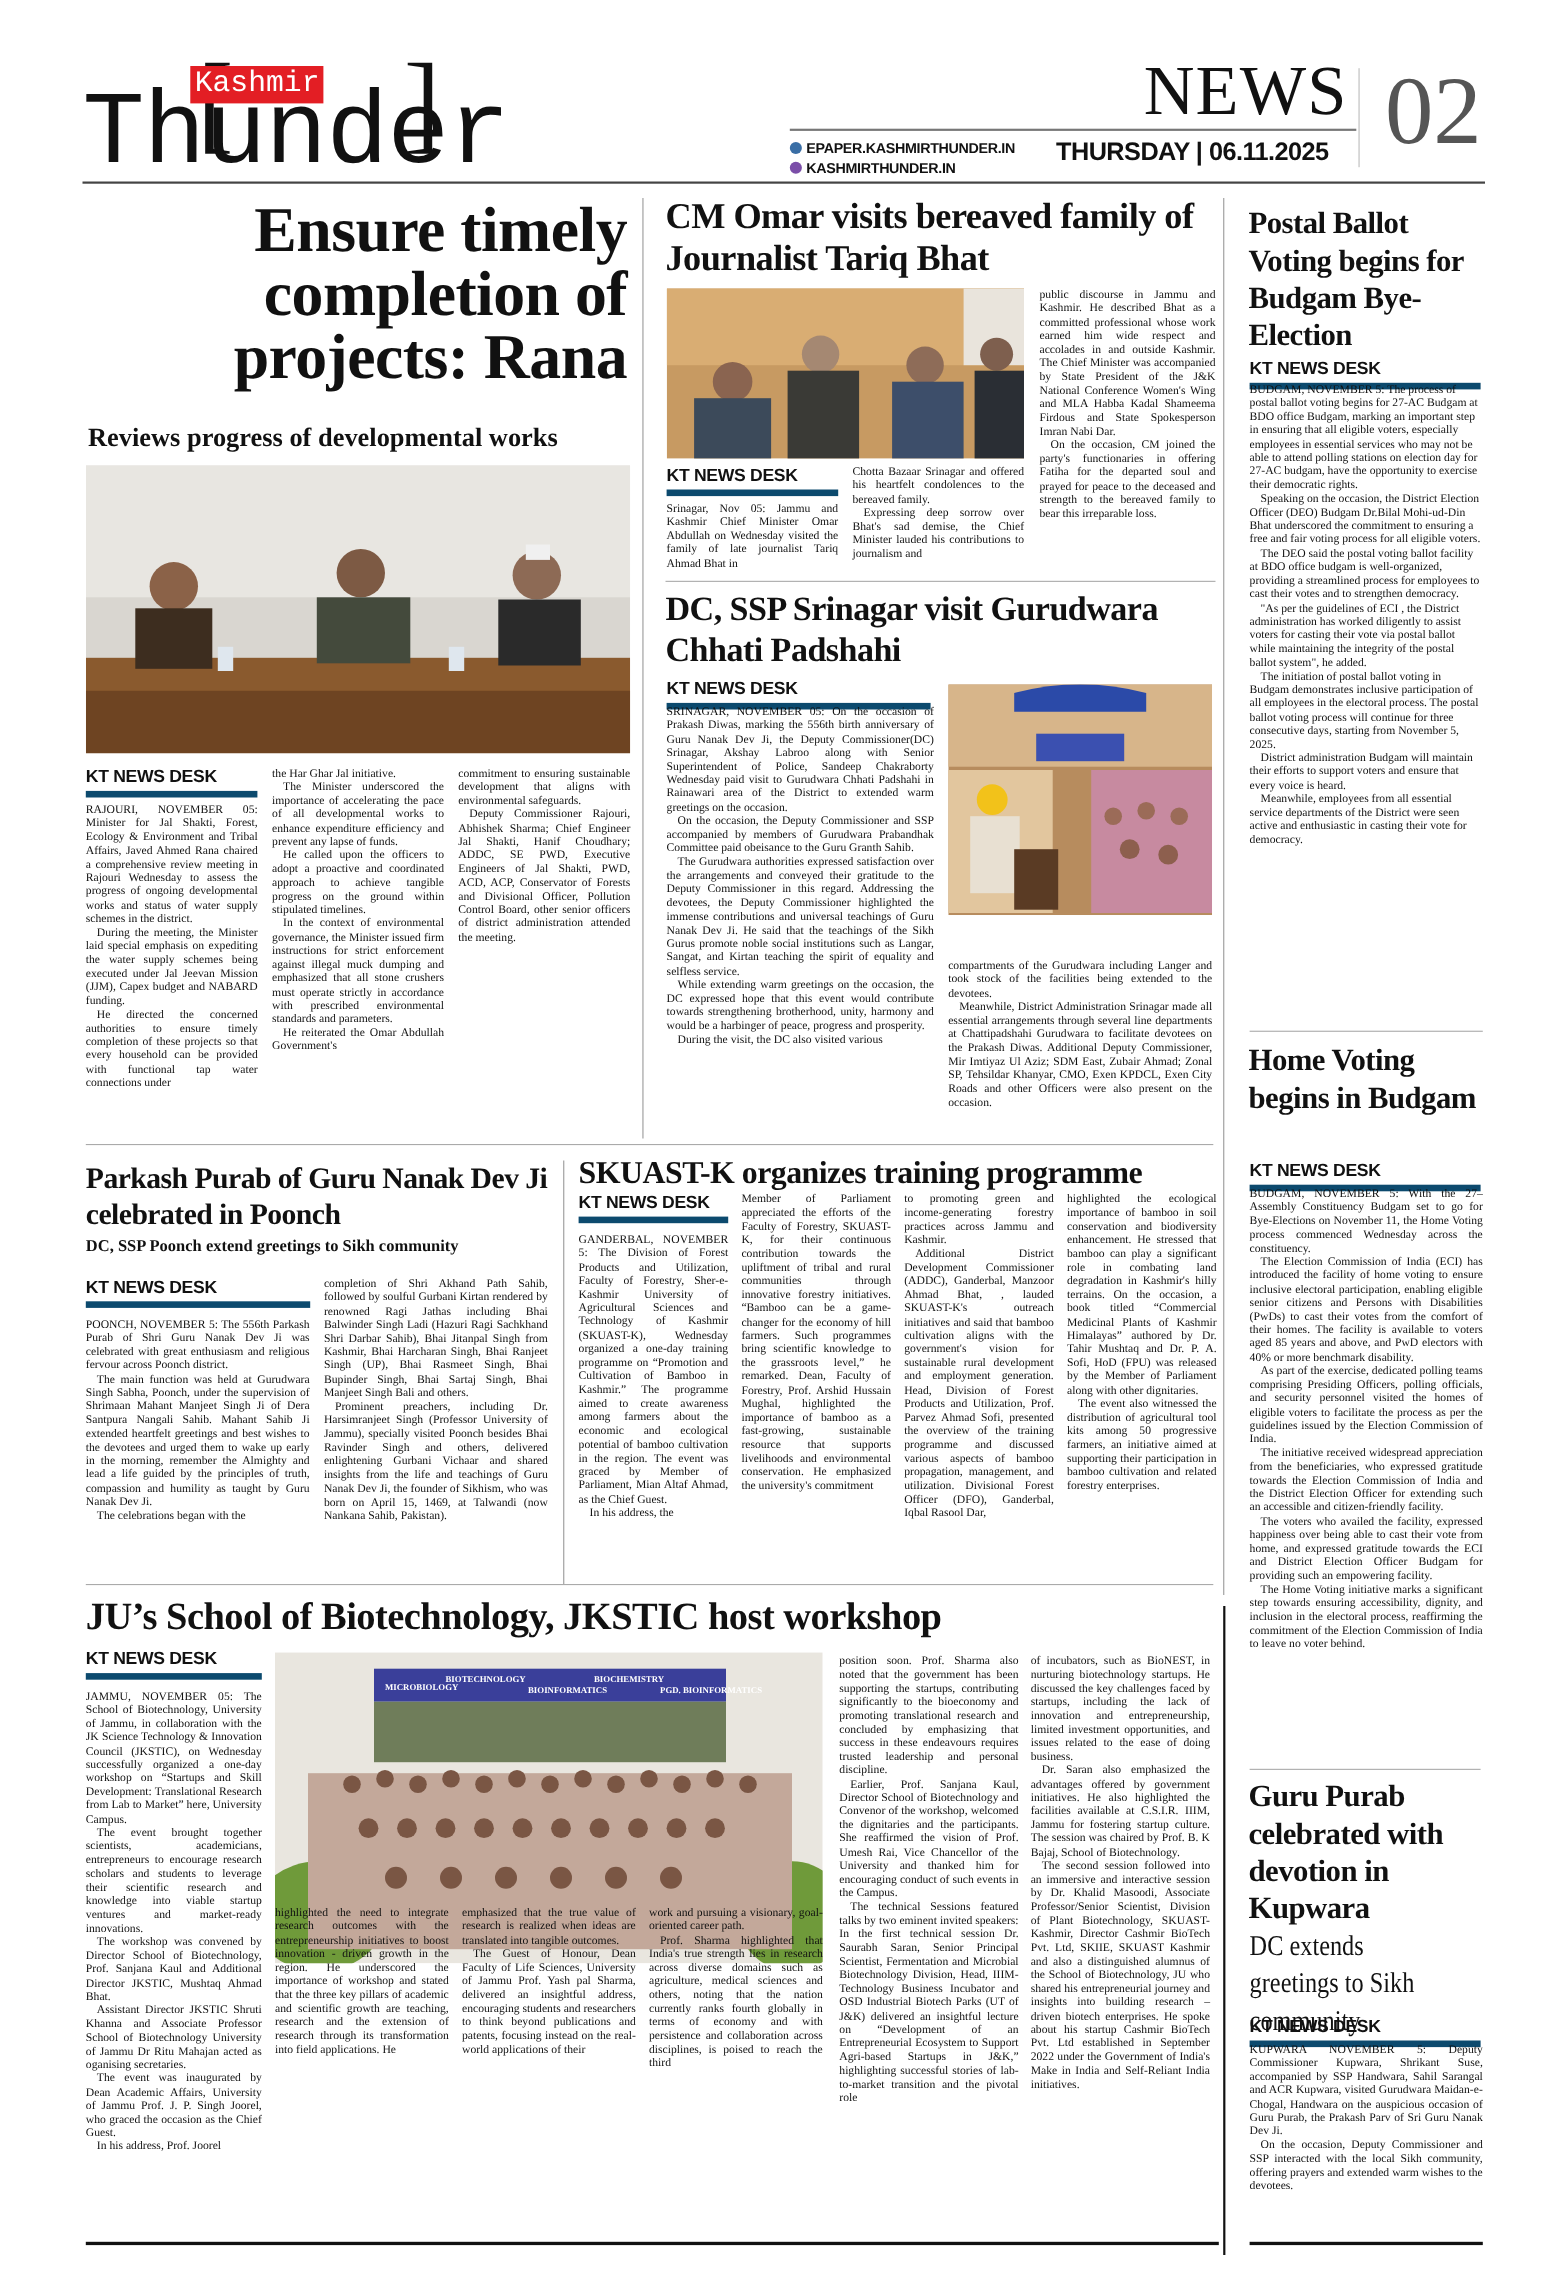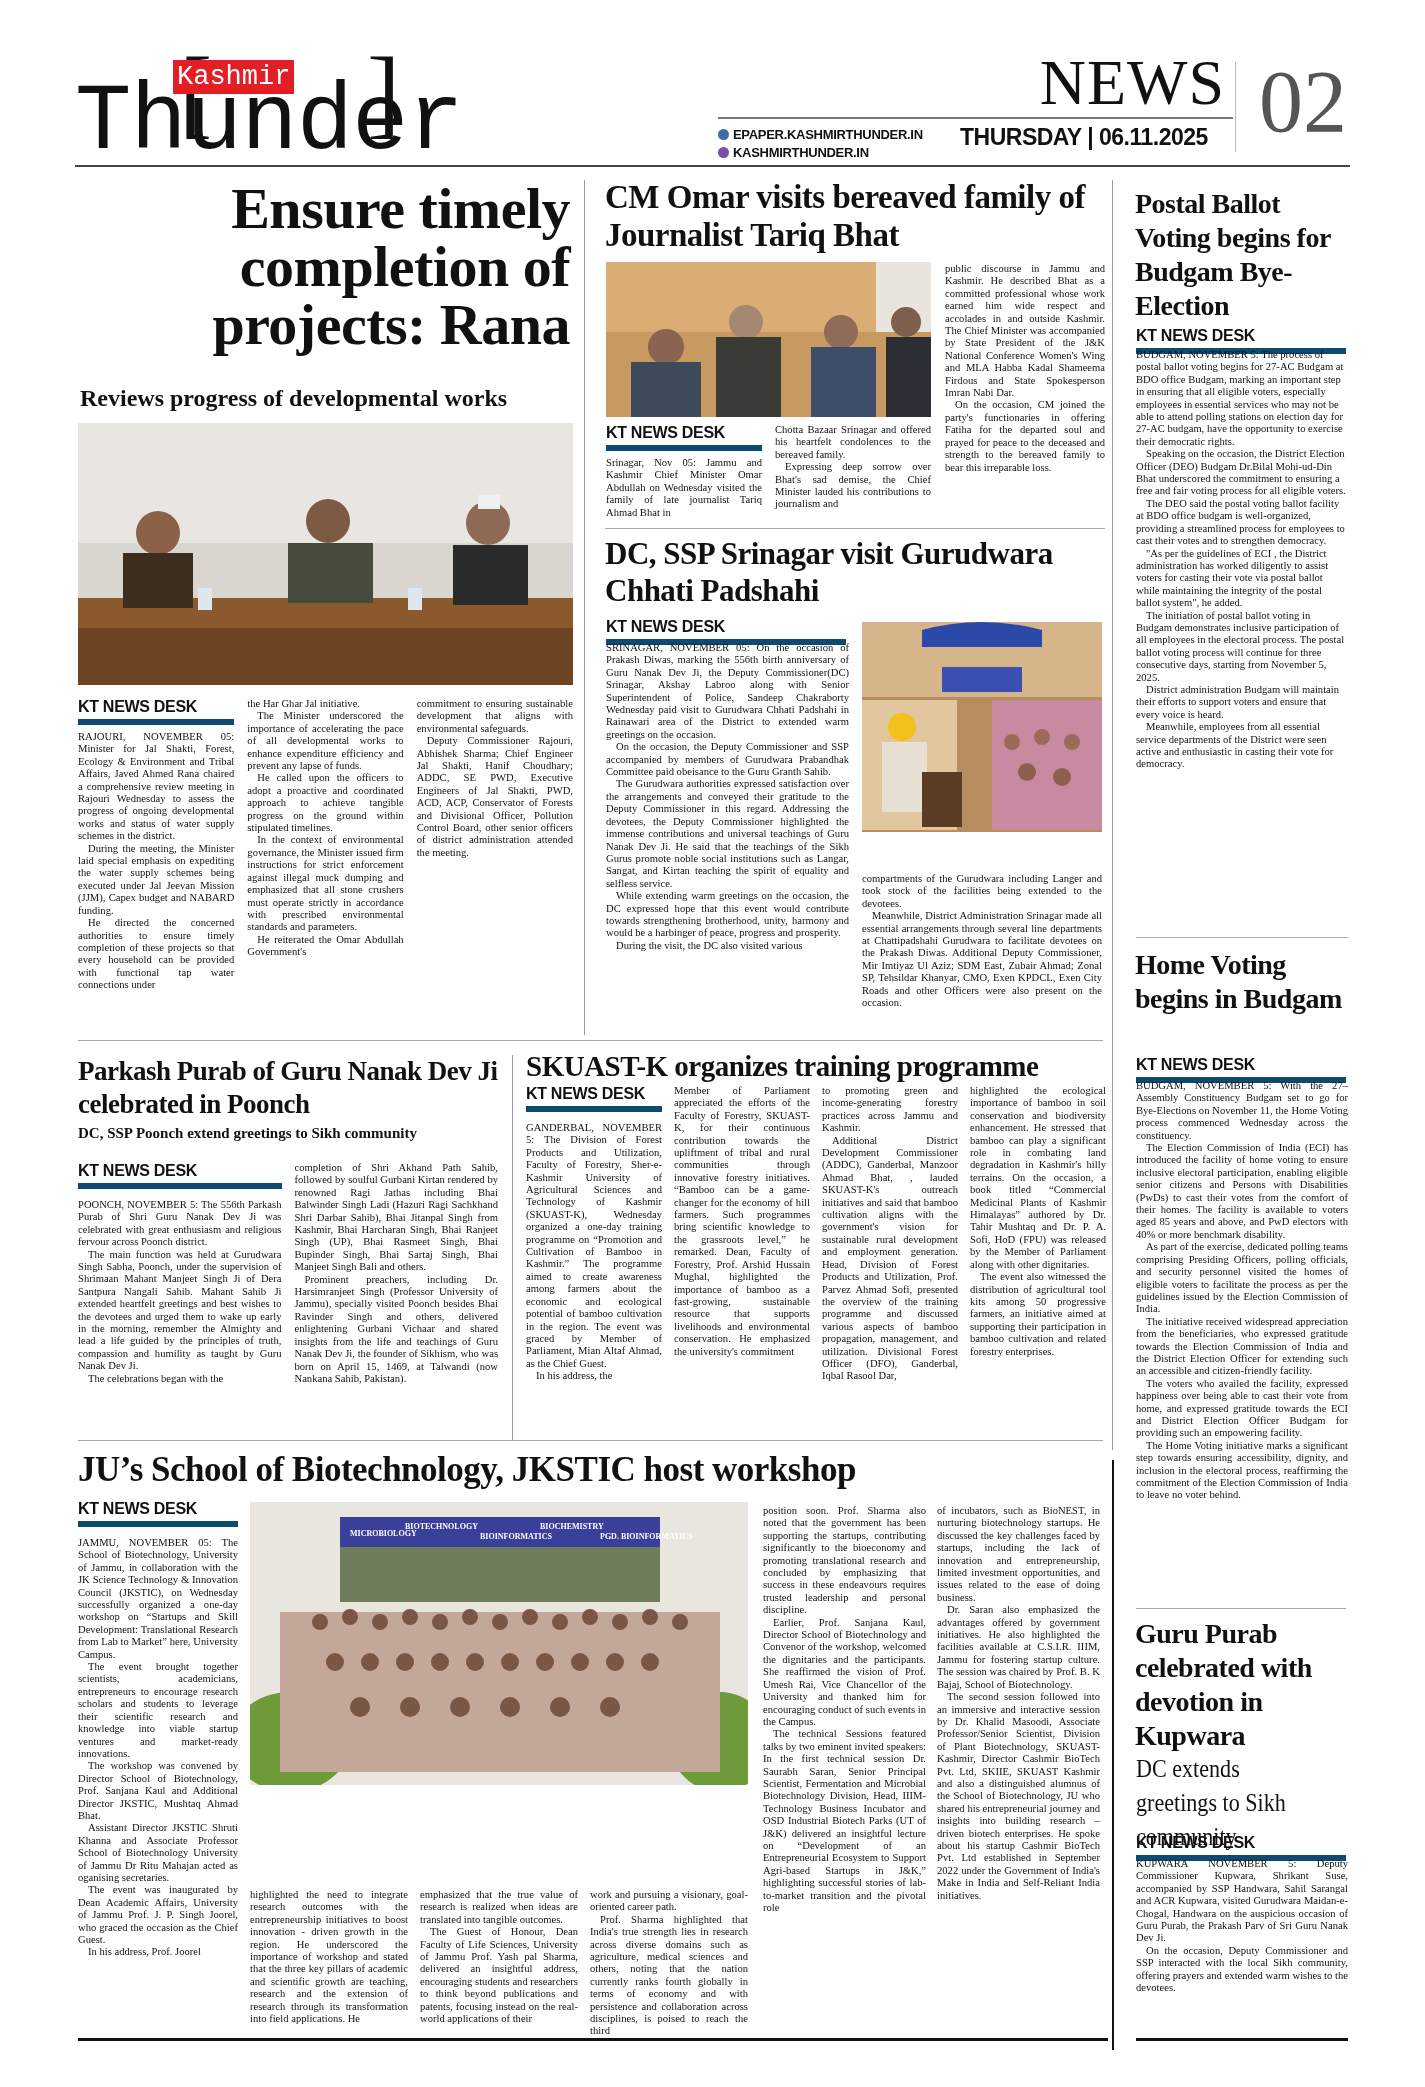--- a/index.html
+++ b/index.html
@@ -294,21 +294,21 @@
         <circle cx="400" cy="160" r="9"></circle>
       <circle cx="110" cy="205" r="10"></circle>
         <circle cx="160" cy="205" r="10"></circle>
         <circle cx="210" cy="205" r="10"></circle>
         <circle cx="260" cy="205" r="10"></circle>
         <circle cx="310" cy="205" r="10"></circle>
         <circle cx="360" cy="205" r="10"></circle>
     </g>
   </svg>
 </div>
-<div class="abs cols" style="left:250px;top:1889px;width:498px;gap:12px">
+<div class="abs cols" style="left:250px;top:1734px;width:498px;gap:12px">
   <div class="body">
     <p class="first">highlighted the need to integrate research outcomes with the entrepreneurship initiatives to boost innovation - driven growth in the region. He underscored the importance of workshop and stated that the three key pillars of academic and scientific growth are teaching, research and the extension of research through its transformation into field applications. He</p>
   </div>
   <div class="body">
     <p class="first">emphasized that the true value of research is realized when ideas are translated into tangible outcomes.</p>
     <p>The Guest of Honour, Dean Faculty of Life Sciences, University of Jammu Prof. Yash pal Sharma, delivered an insightful address, encouraging students and researchers to think beyond publications and patents, focusing instead on the real-world applications of their</p>
   </div>
   <div class="body">
     <p class="first">work and pursuing a visionary, goal-oriented career path.</p>
     <p>Prof. Sharma highlighted that India's true strength lies in research across diverse domains such as agriculture, medical sciences and others, noting that the nation currently ranks fourth globally in terms of economy and with persistence and collaboration across disciplines, is poised to reach the third</p>

